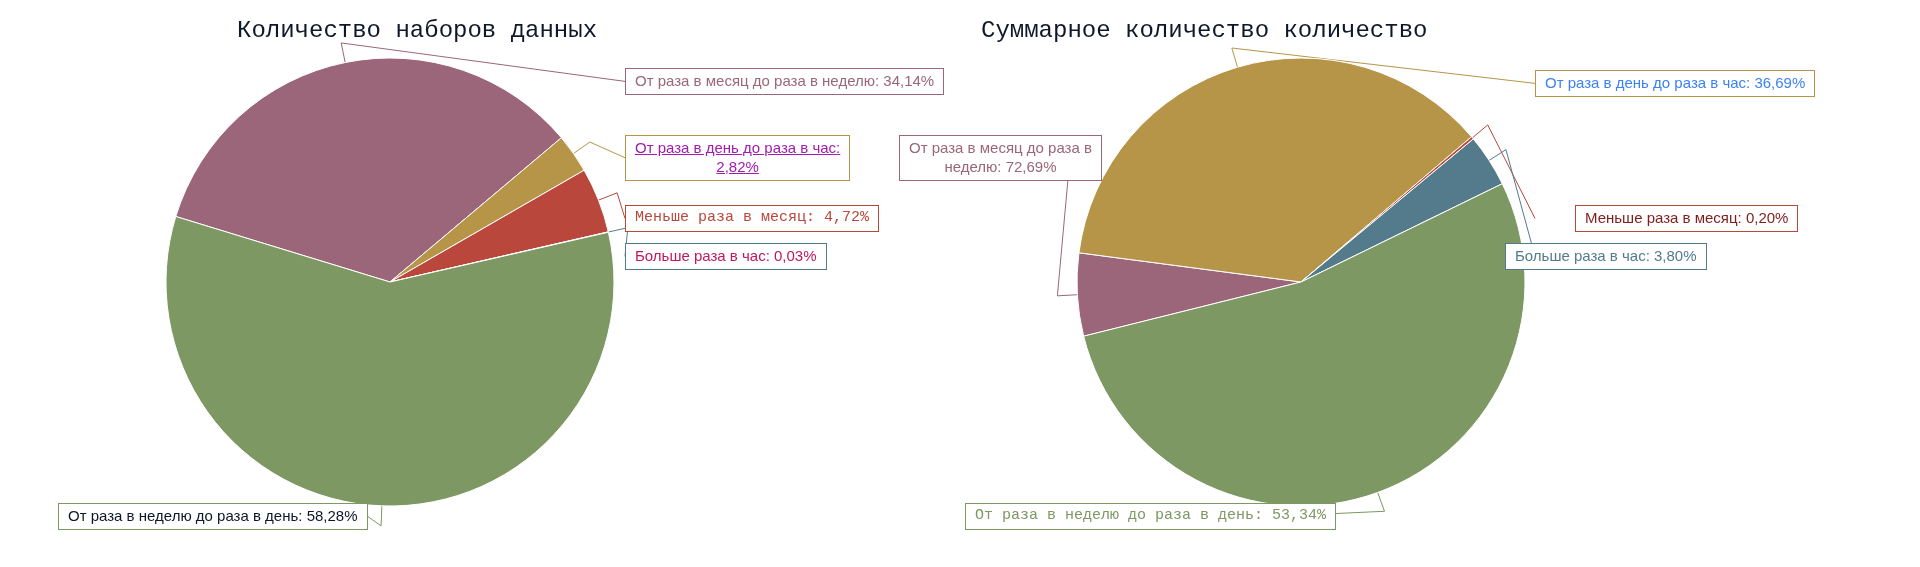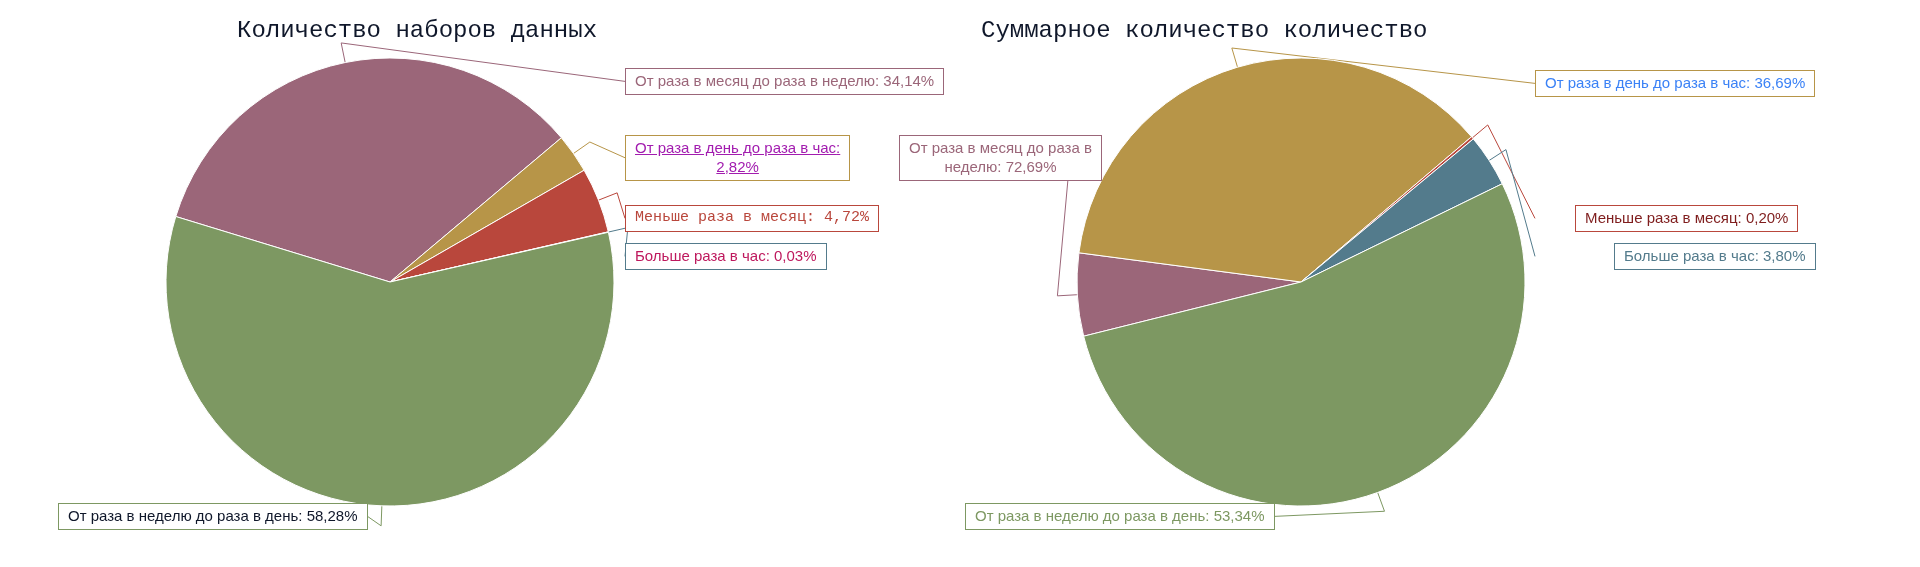--- a/index.html
+++ b/index.html
@@ -108,20 +108,20 @@
         <path d="M 224 224 L 394.5237535468881 78.74970059831142 A 224 224 0 0 1 396.33551076350903 80.90397723947584 Z" fill="#b9473c" stroke="#ffffff" stroke-width="1"></path>
         <path d="M 224 224 L 396.33551076350903 80.90397723947584 A 224 224 0 0 1 425.2887168268318 125.72053887913546 Z" fill="#537b8c" stroke="#ffffff" stroke-width="1"></path>
         <path d="M 224 224 L 425.2887168268318 125.72053887913546 A 224 224 0 1 1 6.653757314176801 278.19050461432556 Z" fill="#7d9862" stroke="#ffffff" stroke-width="1"></path>
       </svg></div>
 </div>
 
 <div class="callout" id="c1s2" style="left:1535px; top:70px; border-color:#b79548; color:#3b82f6;">От раза в день до раза в час: 36,69%</div>
 
 <div class="callout" id="c1s3" style="left:1535px; top:205px; border-color:#b9473c; color:#7f1d1d;margin-left:40px;">Меньше раза в месяц: 0,20%</div>
 
-<div class="callout" id="c1s4" style="left:1614px; top:243px; border-color:#537b8c; color:#537b8c;">Больше раза в час: 3,80%</div>
+<div class="callout" id="c1s4" style="left:1505px; top:243px; border-color:#537b8c; color:#537b8c;">Больше раза в час: 3,80%</div>
 
 <div class="callout" id="c1s1" style="left:899px; top:135px; border-color:#9b6679; color:#9b6679; text-align:center;">
   <span>От раза в месяц до раза в</span><br>
   <span>неделю: 72,69%</span>
 </div>
 
-<div class="callout" id="c1s0" style="left:965px; top:503px; border-color:#7d9862; color:#7d9862;">От раза в неделю до раза в день: 53,34%</div>
+<div class="callout" id="c1s0" style="left:965px; top:503px; border-color:#7d9862; color:#7d9862;font-family:Liberation Mono, monospace;">От раза в неделю до раза в день: 53,34%</div>
 
 </body></html>

